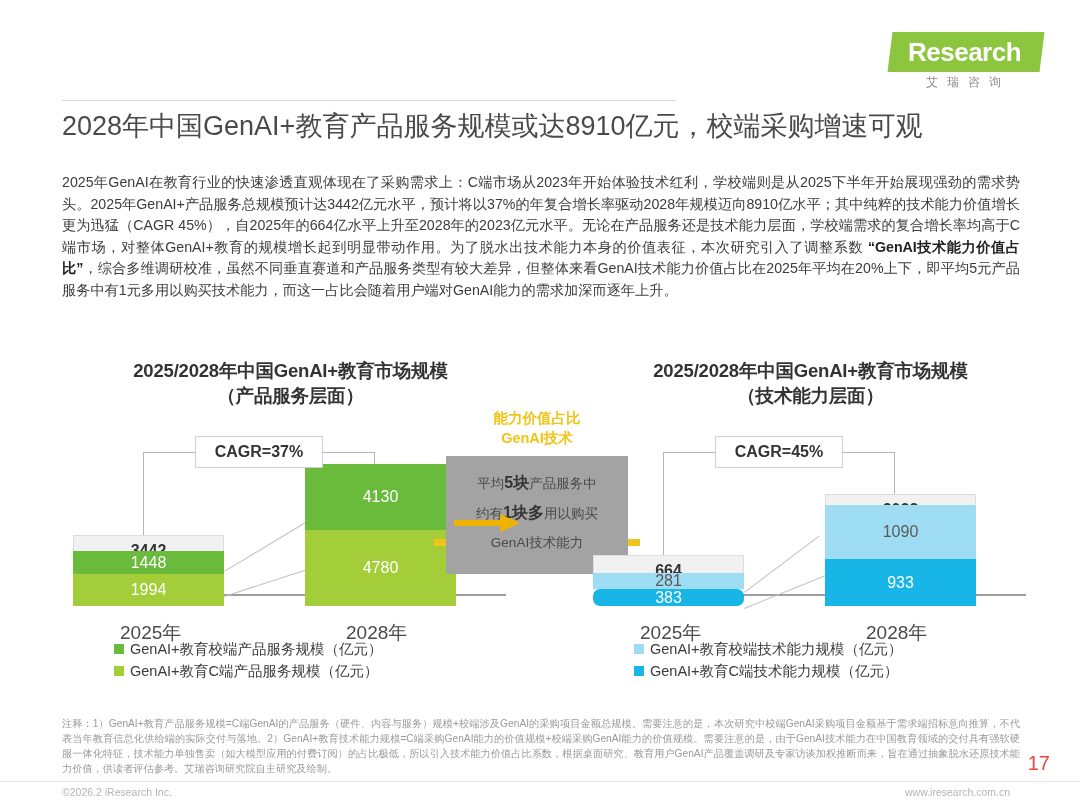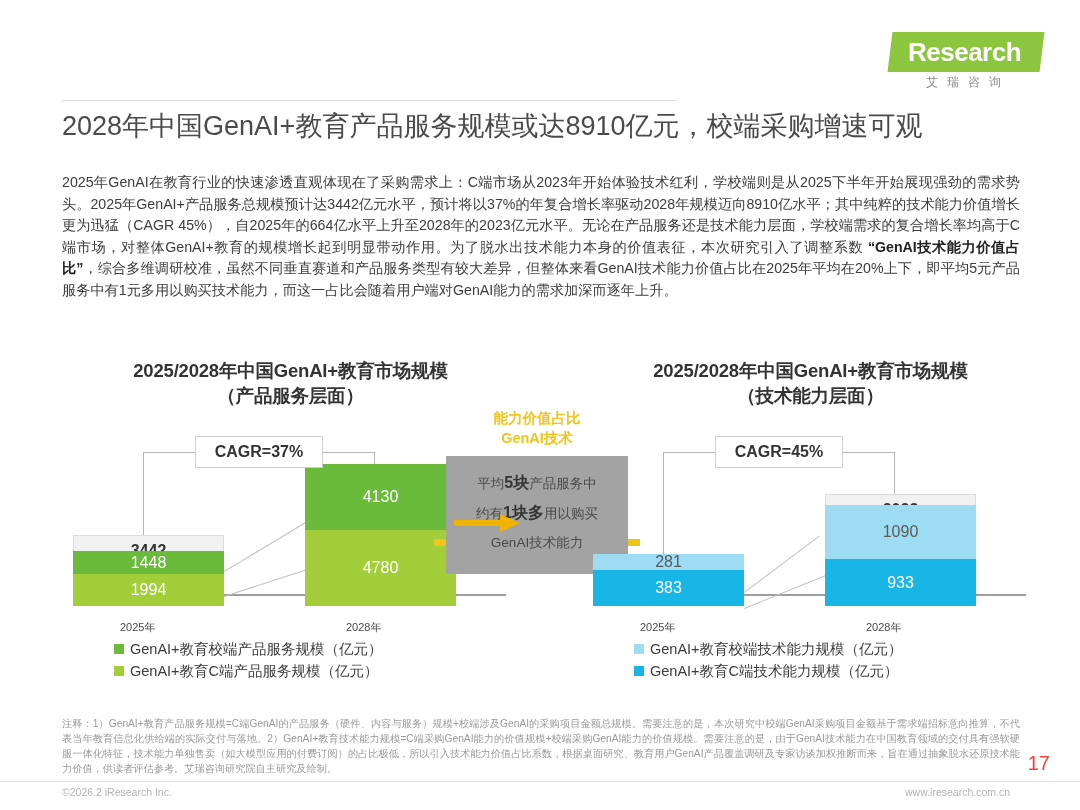--- a/index.html
+++ b/index.html
@@ -91,21 +91,21 @@
     display:flex; align-items:center; justify-content:center;
     font-size:16px; font-weight:700; color:#333; z-index:4;
   }
   .conn { position:absolute; background:#b5b5b5; }
 
   
   .leader { position:absolute; height:1px; background:#c0c0c0; transform-origin:0 0; }
 
   
   .xlabels { position:absolute; left:0; bottom:28px; width:465px; }
-  .xlab { position:absolute; font-size:11px; color:#4a4a4a; }
+  .xlab { position:absolute; font-size:19px; color:#4a4a4a; }
   .legend { position:absolute; left:56px; bottom:-34px; width:420px; }
   .legend-row {
     display:flex; align-items:center; gap:6px;
     font-size:14.5px; color:#3b3b3b; line-height:22px; white-space:nowrap;
   }
   .swatch { width:10px; height:10px; flex:0 0 10px; }
 
   
   #callout { position:absolute; left:446px; top:408px; width:182px; height:190px; }
   #callout-head {
@@ -245,21 +245,21 @@
     <div class="cagr-box" style="left:137px;top:18px;width:128px;height:32px;">CAGR=45%</div>
 
     <div class="total-chip" style="left:15px;top:137px;width:151px;height:32px;">664</div>
     <div class="total-chip" style="left:247px;top:76px;width:151px;height:32px;">2023</div>
 
     <div class="leader" style="left:166px;top:174px;width:94px;transform:rotate(-37deg);"></div>
     <div class="leader" style="left:166px;top:190px;width:92px;transform:rotate(-22deg);"></div>
 
     <div class="bar" id="R-bar-2025" style="left:15px;width:151px;">
       <div class="seg dark-label" style="height: 16px; background: rgb(157, 220, 242);">281</div>
-      <div class="seg" style="height: 36px; background: rgb(24, 182, 230);">383</div>
+      <div class="seg" style="height: 17px; background: rgb(24, 182, 230); border-radius: 7px;">383</div>
     </div>
 
     <div class="bar" id="R-bar-2028" style="left:247px;width:151px;">
       <div class="seg dark-label" style="height: 54.4192px; background: rgb(157, 220, 242);">1090</div>
       <div class="seg" style="height: 46.5808px; background: rgb(24, 182, 230);">933</div>
     </div>
 
     <div class="xlabels">
       <div class="xlab" style="left:62px;">2025年</div>
       <div class="xlab" style="left:288px;">2028年</div>

